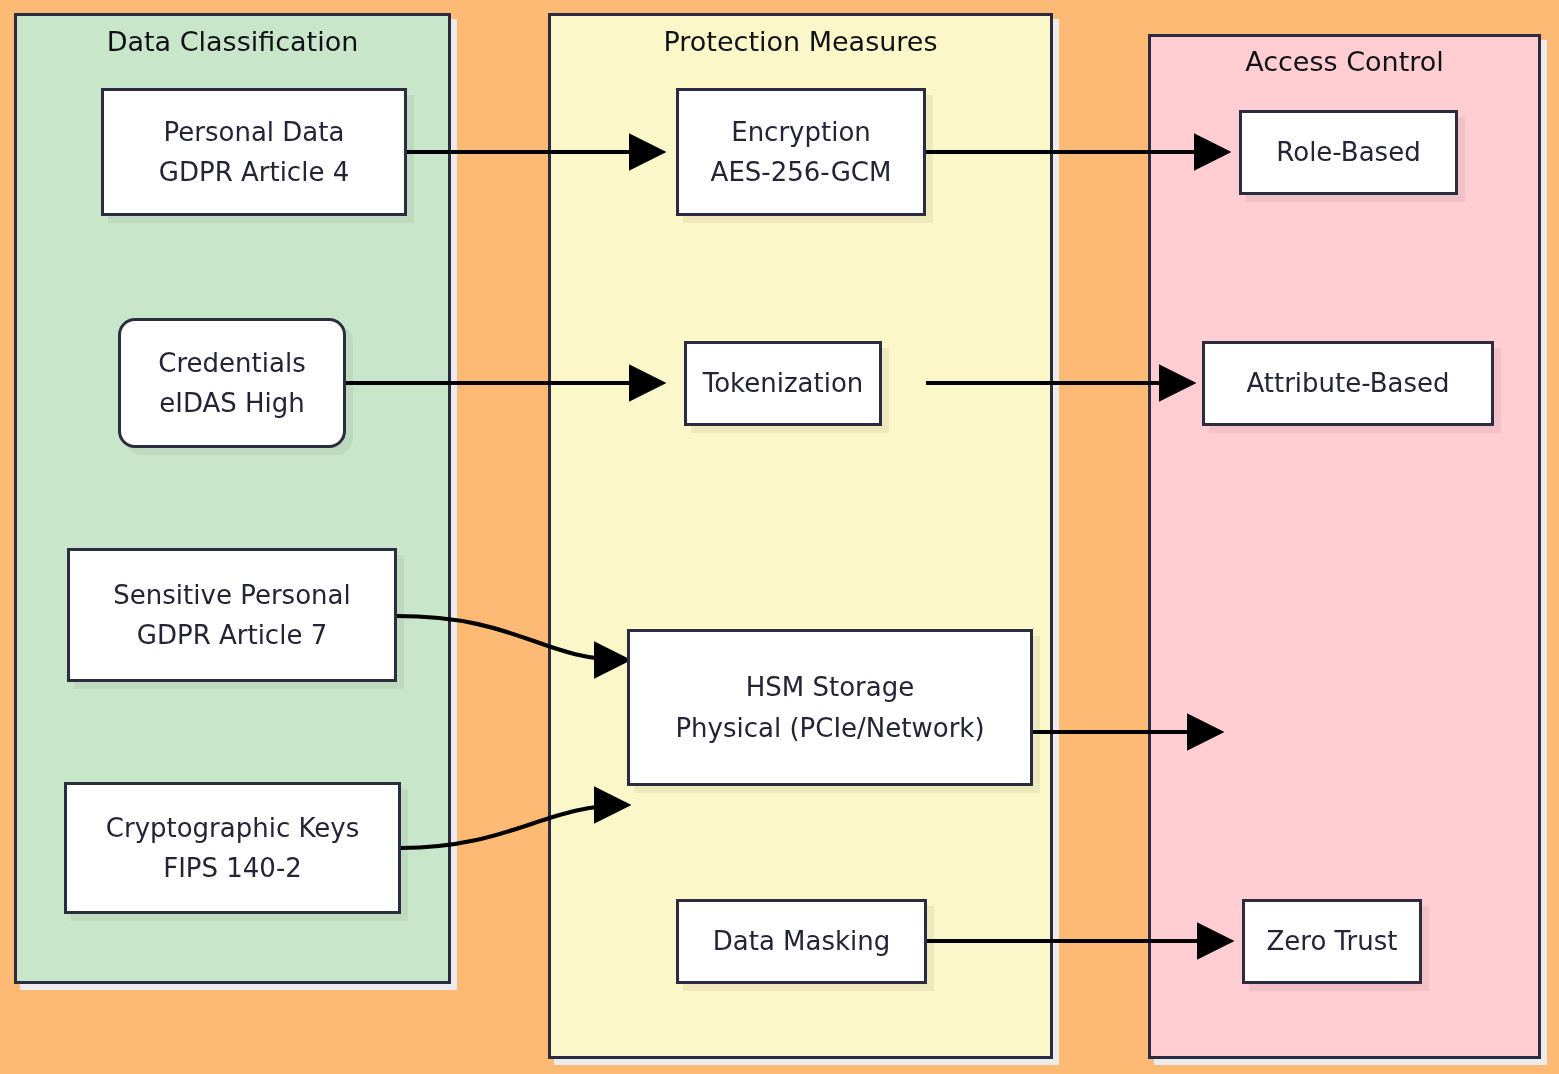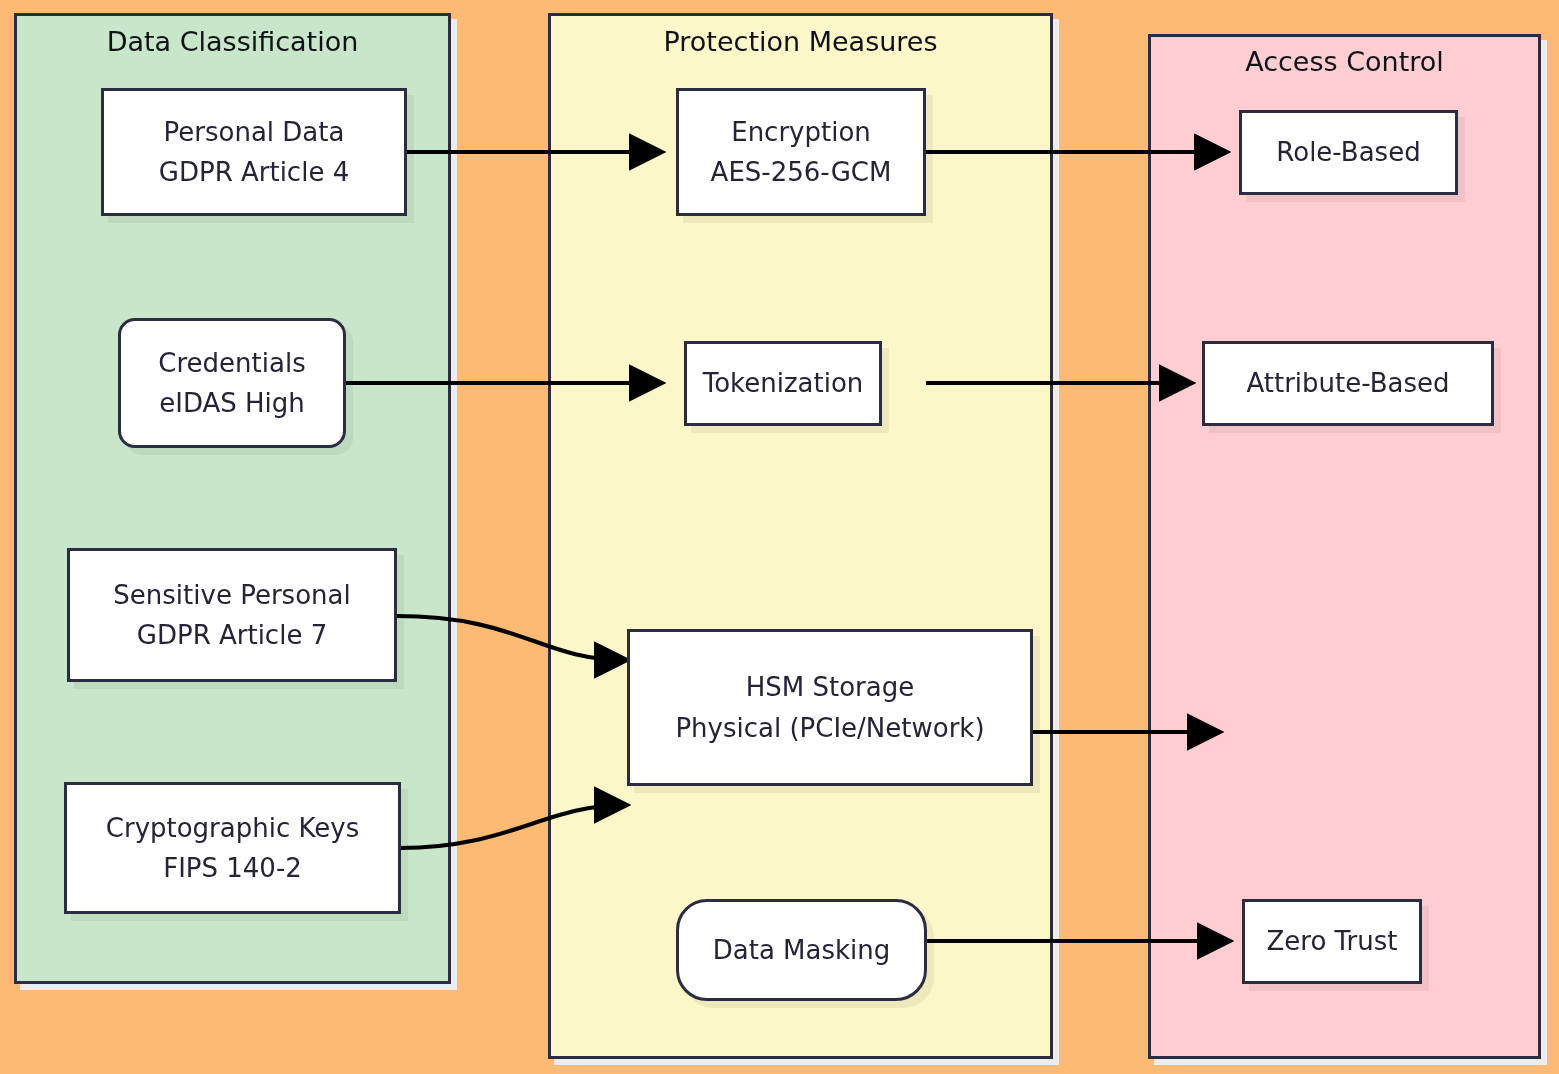--- a/index.html
+++ b/index.html
@@ -132,21 +132,21 @@
 
   <div class="node" style="left:677px; top:341px; width:198px; height:85px;margin-left:7px;">
     <span>Tokenization</span>
   </div>
 
   <div class="node" style="left:599px; top:629px; width:406px; height:157px;margin-left:28px;">
     <span>HSM Storage</span>
     <span class="l2">Physical (PCIe/Network)</span>
   </div>
 
-  <div class="node" style="left:676px; top:899px; width:251px; height:102px;border-radius:31px;">
+  <div class="node" style="left:676px; top:899px; width:251px; height:85px;">
     <span>Data Masking</span>
   </div>
 
   <div class="node" style="left:1239px; top:110px; width:219px; height:85px;">
     <span>Role-Based</span>
   </div>
 
   <div class="node" style="left:1202px; top:341px; width:292px; height:85px;">
     <span>Attribute-Based</span>
   </div>

